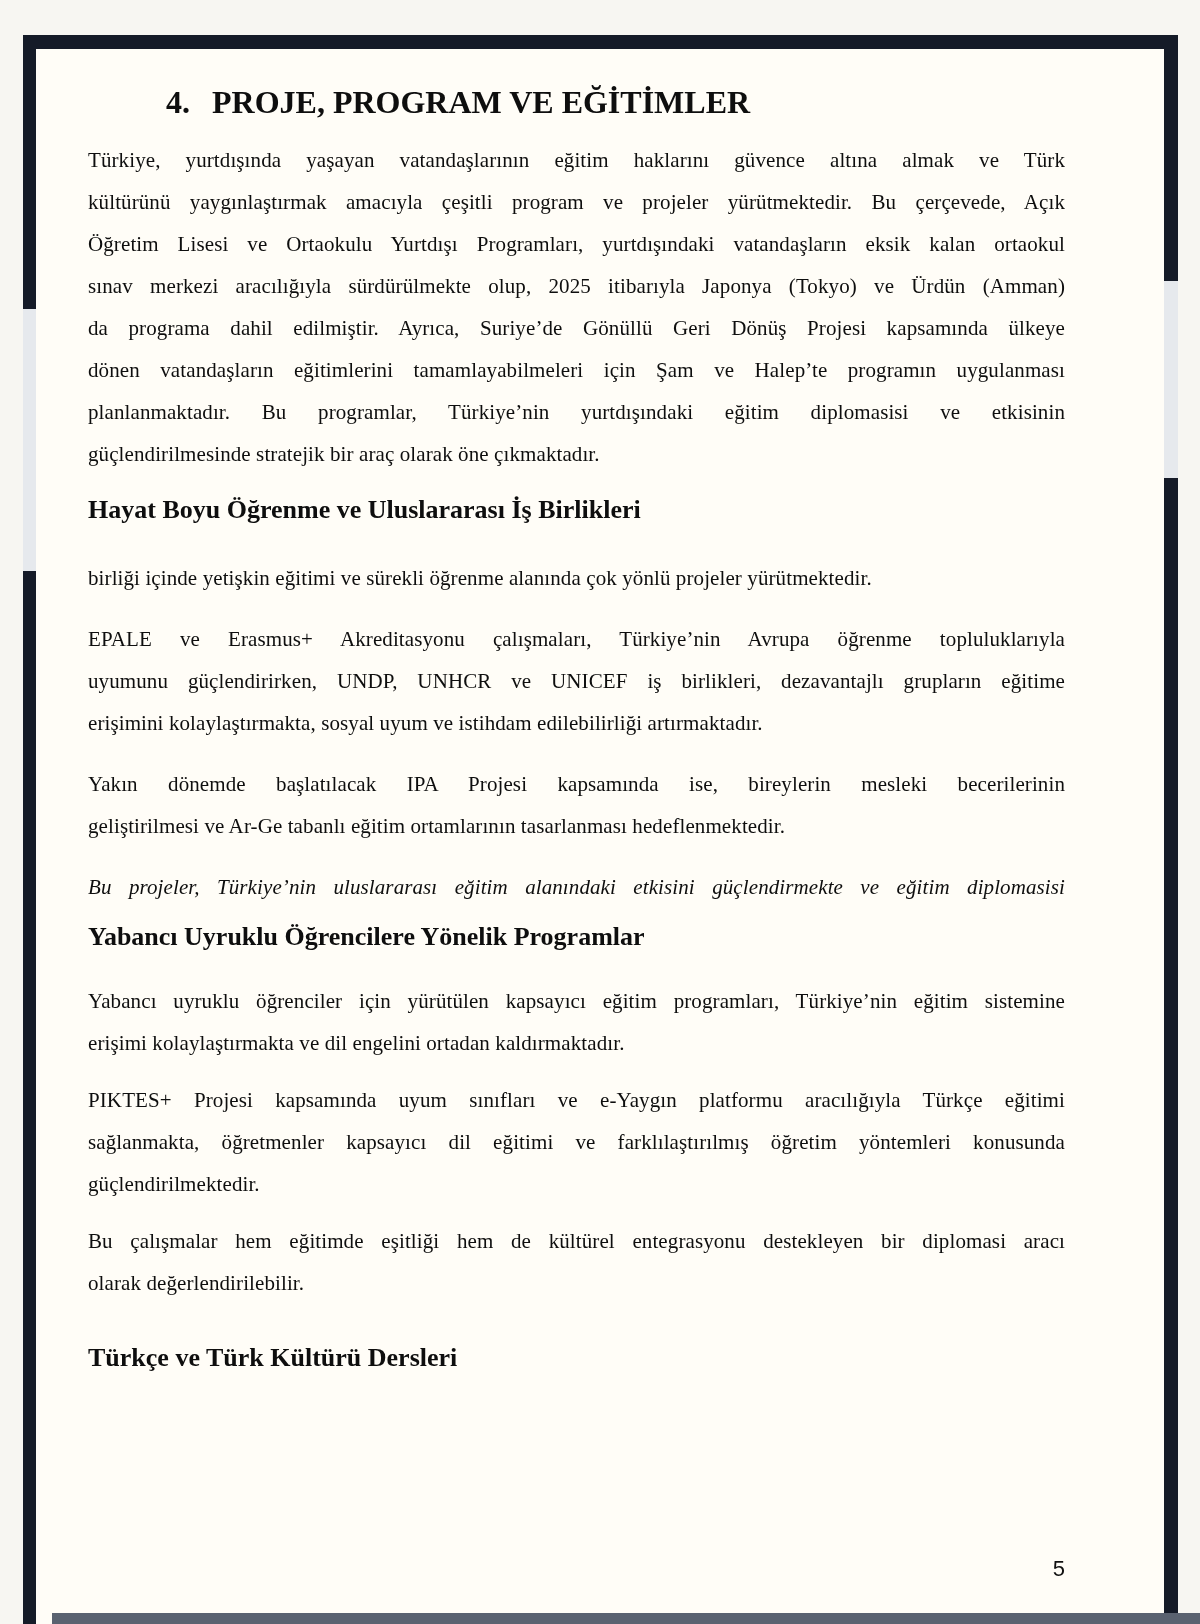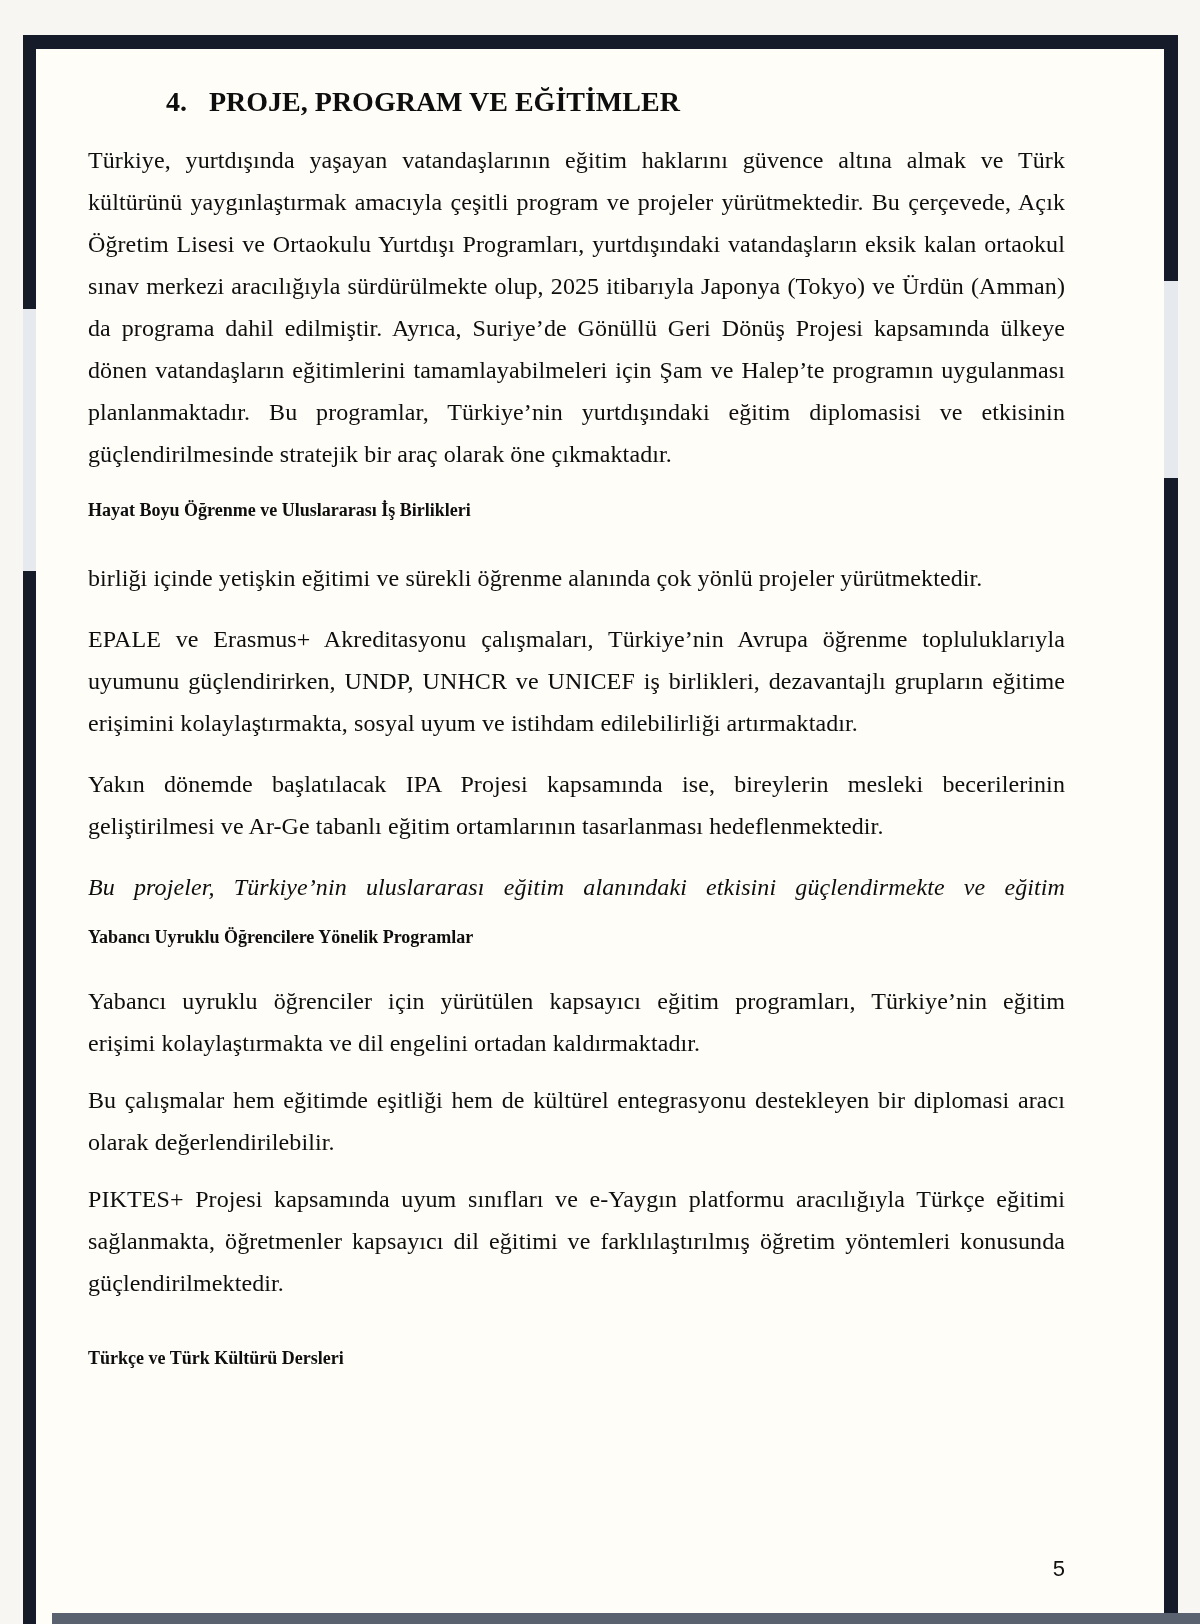--- a/index.html
+++ b/index.html
@@ -25,32 +25,32 @@
   #frame-right-b{left:1164px;top:478px;width:14px;height:1146px;background:#151b28;}
   #bottom-strip{left:52px;top:1613px;width:1148px;height:11px;background:#5a6270;z-index:0;}
 
   
   #doc-content{
     position:absolute;left:88px;top:49px;width:977px;z-index:2;
   }
   .block{display:block;}
   .paragraph{margin:0;}
   .pline{
-    font-size:24px;line-height:42px;height:42px;overflow:hidden;
+    font-size:21px;line-height:42px;height:42px;overflow:hidden;
     text-align:justify;text-align-last:justify;
     letter-spacing:0.1px;
   }
   .pline-last{text-align-last:left;}
   .heading-1{
-    font-weight:bold;font-size:28px;line-height:34px;
+    font-weight:bold;font-size:32px;line-height:34px;
     padding-left:78px;white-space:nowrap;
   }
   .heading-1 .h-num{display:inline-block;margin-right:22px;}
   .heading-2{
-    font-weight:bold;font-size:18px;line-height:30px;white-space:nowrap;
+    font-weight:bold;font-size:26px;line-height:30px;white-space:nowrap;
   }
   
   #doc-content .block:nth-child(1){margin-top:36px;}
   #doc-content .block:nth-child(2){margin-top:20px;}
   #doc-content .block:nth-child(3){margin-top:20px;}
   #doc-content .block:nth-child(4){margin-top:32px;}
   #doc-content .block:nth-child(5){margin-top:19px;}
   #doc-content .block:nth-child(6){margin-top:19px;}
   #doc-content .block:nth-child(7){margin-top:19px;font-style:italic;}
   #doc-content .block:nth-child(8){margin-top:14px;}
@@ -106,24 +106,24 @@
     </div>
     <div class="block paragraph">
       <div class="pline">Bu projeler, Türkiye’nin uluslararası eğitim alanındaki etkisini güçlendirmekte ve eğitim diplomasisi</div>
     </div>
     <div class="block heading-2">Yabancı Uyruklu Öğrencilere Yönelik Programlar</div>
     <div class="block paragraph">
       <div class="pline">Yabancı uyruklu öğrenciler için yürütülen kapsayıcı eğitim programları, Türkiye’nin eğitim sistemine</div>
       <div class="pline pline-last">erişimi kolaylaştırmakta ve dil engelini ortadan kaldırmaktadır.</div>
     </div>
     <div class="block paragraph">
-      <div class="pline">Bu çalışmalar hem eğitimde eşitliği hem de kültürel entegrasyonu destekleyen bir diplomasi aracı</div>
-      <div class="pline pline-last">olarak değerlendirilebilir.</div>
-    </div>
-    <div class="block paragraph">
       <div class="pline">PIKTES+ Projesi kapsamında uyum sınıfları ve e-Yaygın platformu aracılığıyla Türkçe eğitimi</div>
       <div class="pline">sağlanmakta, öğretmenler kapsayıcı dil eğitimi ve farklılaştırılmış öğretim yöntemleri konusunda</div>
       <div class="pline pline-last">güçlendirilmektedir.</div>
+    </div>
+    <div class="block paragraph">
+      <div class="pline">Bu çalışmalar hem eğitimde eşitliği hem de kültürel entegrasyonu destekleyen bir diplomasi aracı</div>
+      <div class="pline pline-last">olarak değerlendirilebilir.</div>
     </div>
     <div class="block heading-2">Türkçe ve Türk Kültürü Dersleri</div>
   </div>
 
 <div id="page-number">5</div>
 
 </body></html>

